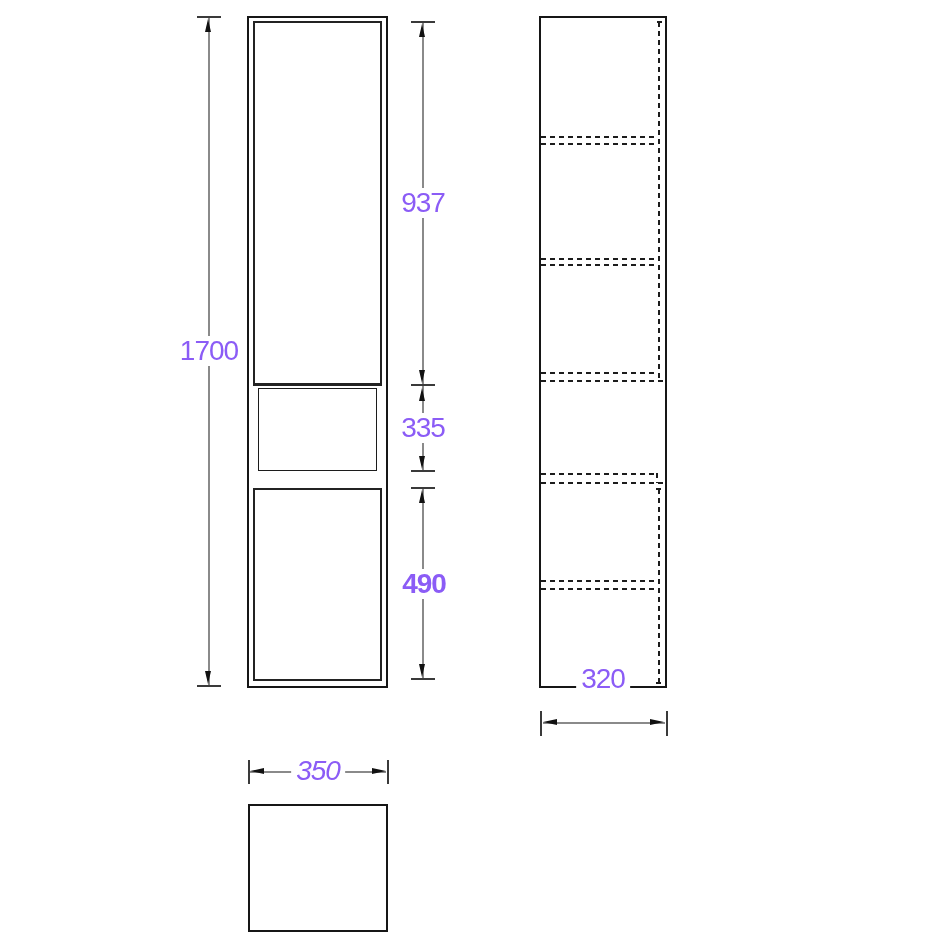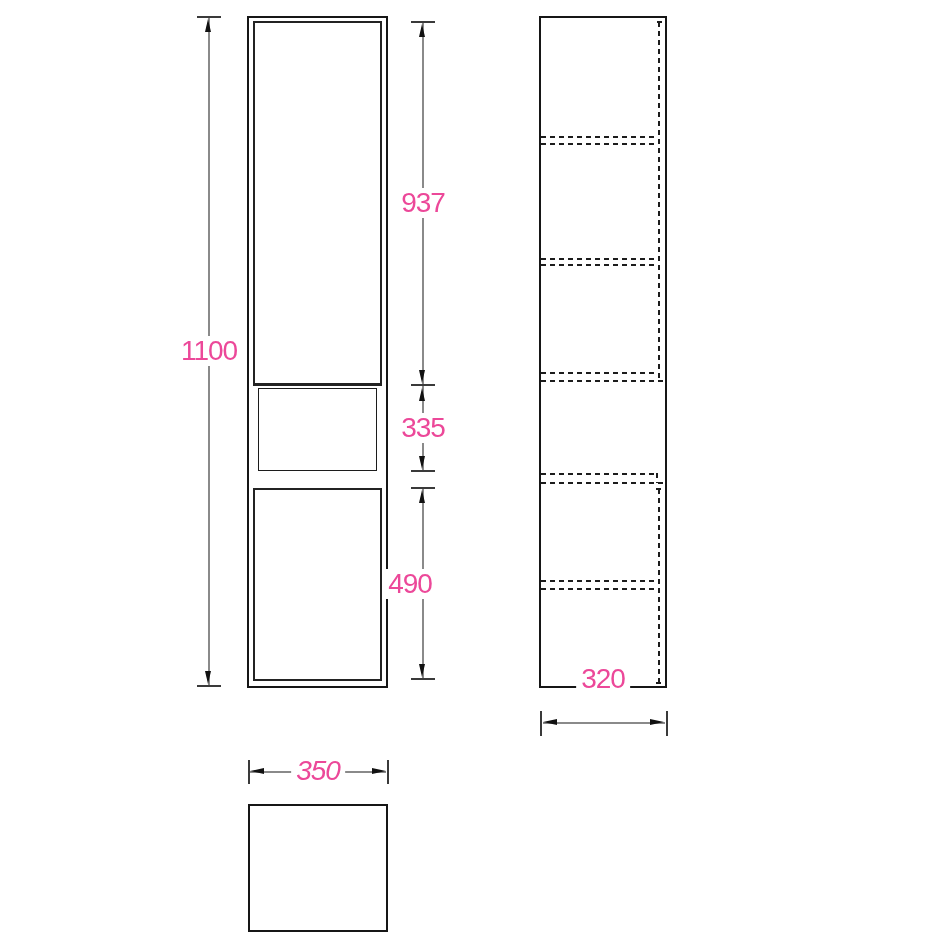--- a/index.html
+++ b/index.html
@@ -25,61 +25,61 @@
   .arr.right { border-top:3.5px solid transparent; border-bottom:3.5px solid transparent; border-left:14px solid #111; }
   
   .dash-h { position:absolute; height:1.8px;
             background:repeating-linear-gradient(90deg,#1c1c1c 0 5px,transparent 5px 9px); }
   .dash-v { position:absolute; width:1.8px;
             background:repeating-linear-gradient(180deg,#1c1c1c 0 5px,transparent 5px 9px); }
   
   .dim-label {
     position:absolute; transform:translate(-50%,-50%);
     background:#ffffff; padding:1px 5px;
-    font-size:28px; letter-spacing:-1px; color:#ec4899; line-height:1;
+    font-size:28px; letter-spacing:-1px; color:#8b5cf6; line-height:1;
     white-space:nowrap;
   }
 </style>
 </head>
 <body>
 
 <div class="sheet">
 
   <div class="rect" style="left:247px; top:16px; width:141px; height:672px;"></div>
   <div class="rect panel" style="left:253px; top:21px; width:129px; height:365px; border-bottom-width:3px;"></div>
   <div class="rect thin" style="left:258px; top:388px; width:119px; height:83px;"></div>
   <div class="rect panel" style="left:253px; top:488px; width:129px; height:193px;"></div>
 
   <div class="vdim" style="left:208px; top:18px; height:667px;"></div>
   <div class="tick-h" style="left:197px; top:16px;"></div>
   <div class="tick-h" style="left:197px; top:685px;"></div>
   <div class="arr up" style="left:205px; top:19px;"></div>
   <div class="arr down" style="left:205px; top:671px;"></div>
-  <div class="dim-label" style="left:209px; top:351px;">1100</div>
+  <div class="dim-label" style="left:209px; top:351px;">1700</div>
 
   <div class="vdim" style="left:422px; top:23px;  height:361px;"></div>
   <div class="vdim" style="left:422px; top:386px; height:84px;"></div>
   <div class="vdim" style="left:422px; top:489px; height:189px;"></div>
 
   <div class="tick-h" style="left:411px; top:21px;"></div>
   <div class="tick-h" style="left:411px; top:384px;"></div>
   <div class="tick-h" style="left:411px; top:470px;"></div>
   <div class="tick-h" style="left:411px; top:487px;"></div>
   <div class="tick-h" style="left:411px; top:678px;"></div>
 
   <div class="arr up" style="left:419px; top:24px;"></div>
   <div class="arr down" style="left:419px; top:370px;"></div>
   <div class="arr up" style="left:419px; top:388px;"></div>
   <div class="arr down" style="left:419px; top:456px;"></div>
   <div class="arr up" style="left:419px; top:490px;"></div>
   <div class="arr down" style="left:419px; top:664px;"></div>
 
   <div class="dim-label" style="left:423px; top:203px;">937</div>
   <div class="dim-label" style="left:423px; top:428px;">335</div>
-  <div class="dim-label" style="left:410px; top:584px;">490</div>
+  <div class="dim-label" style="left:424px; top:584px;font-weight:bold;">490</div>
 
   <div class="rect" style="left:539px; top:16px; width:128px; height:672px;"></div>
 
   <div class="dash-h" style="left:657px; top:21px; width:9px;"></div>
   <div class="dash-v" style="left:658px; top:22px; height:359px;"></div>
 
   <div class="dash-h" style="left:541px; top:136px; width:117px;"></div>
   <div class="dash-h" style="left:541px; top:143px; width:117px;"></div>
 
   <div class="dash-h" style="left:541px; top:258px; width:117px;"></div>

